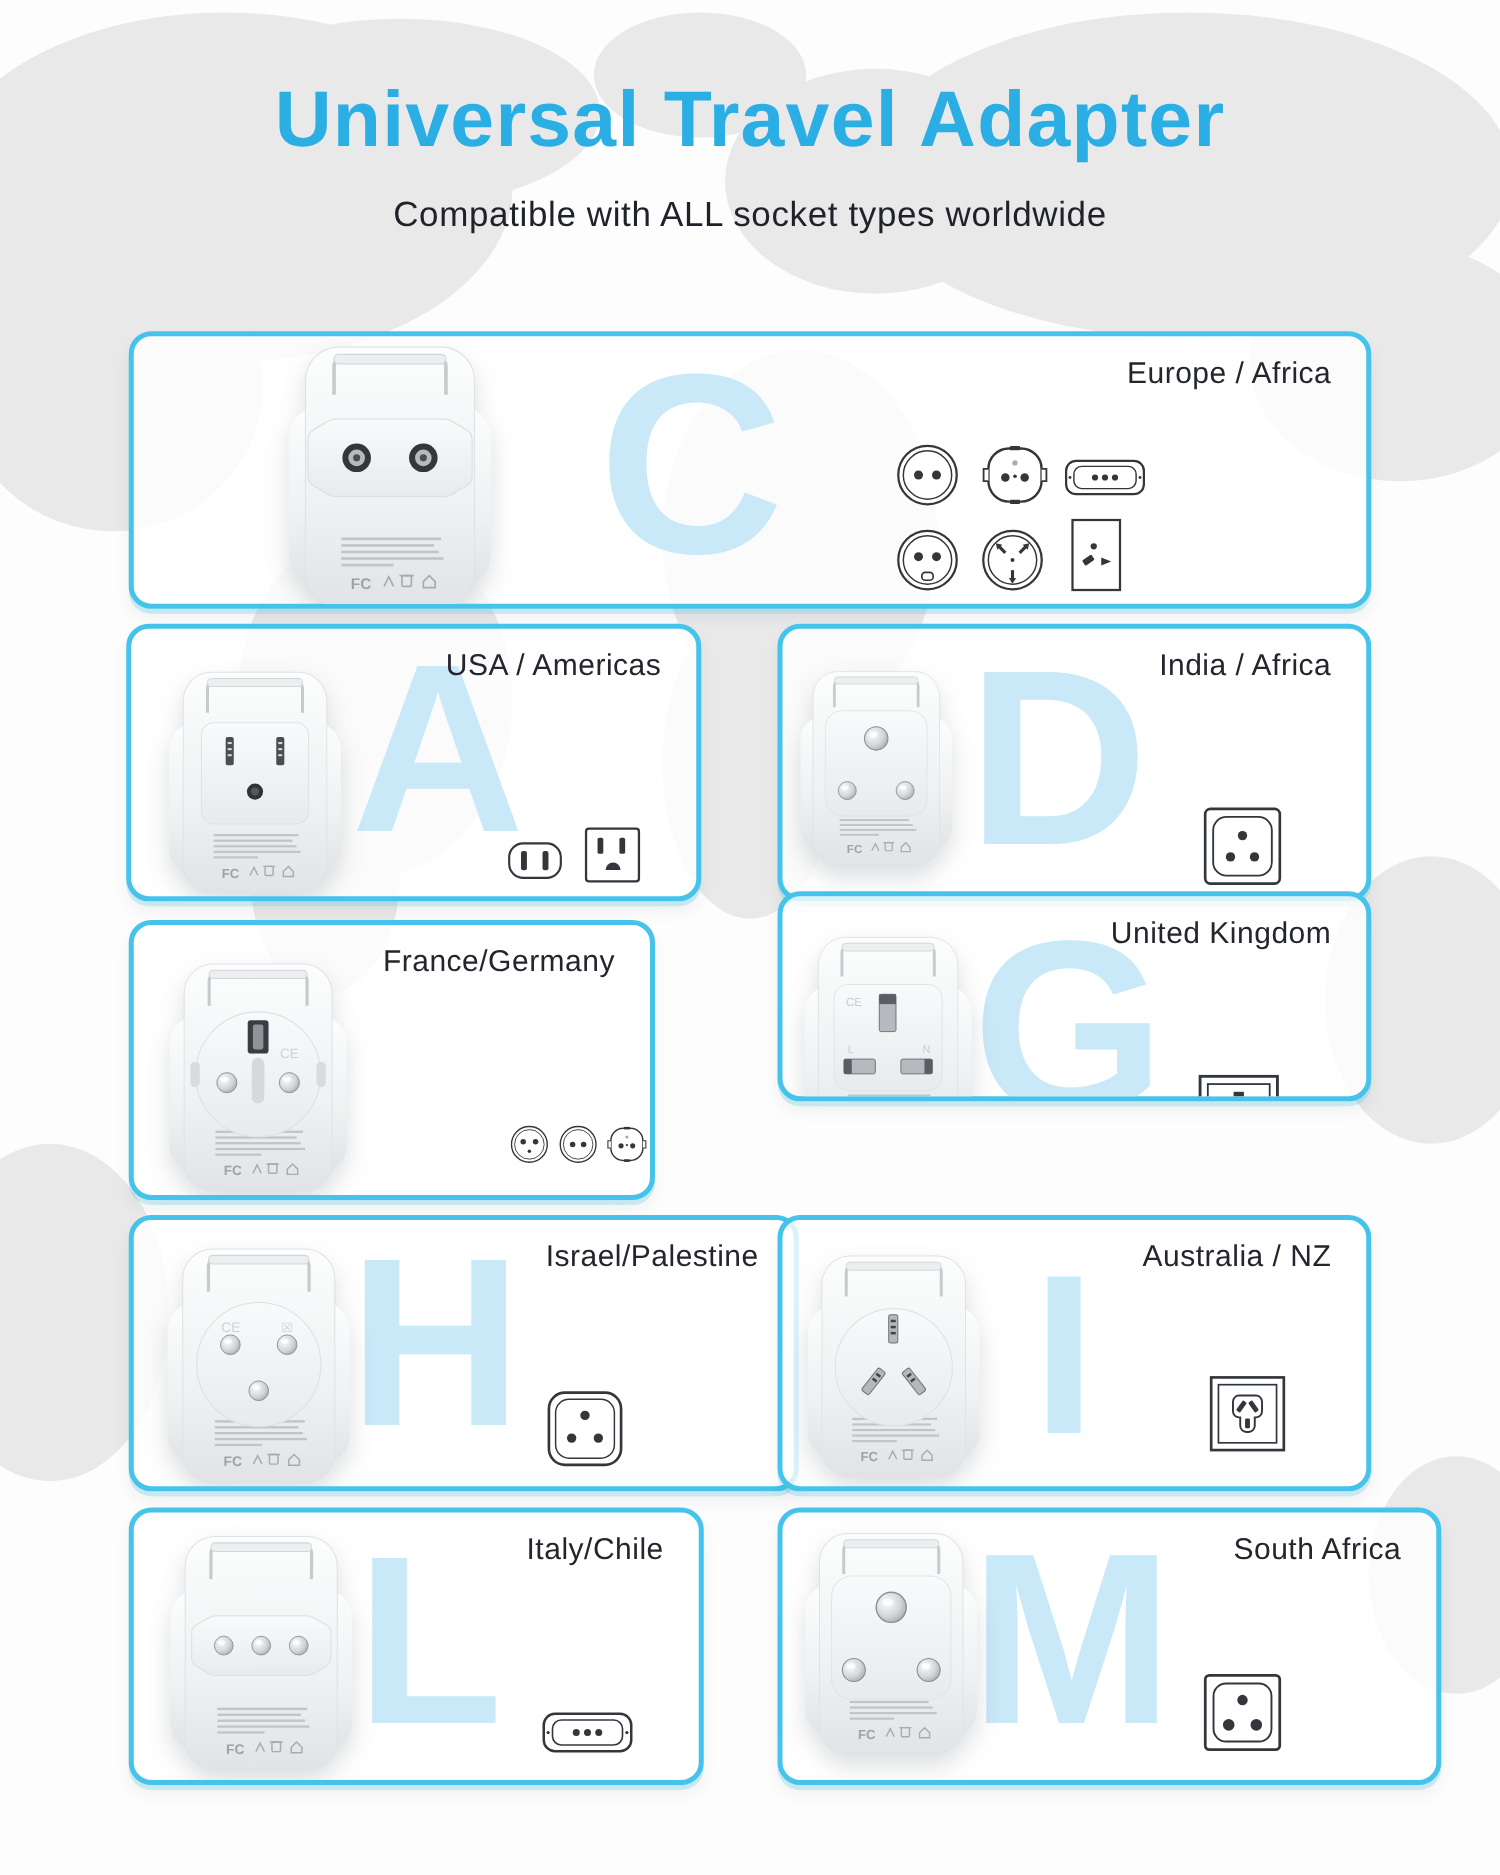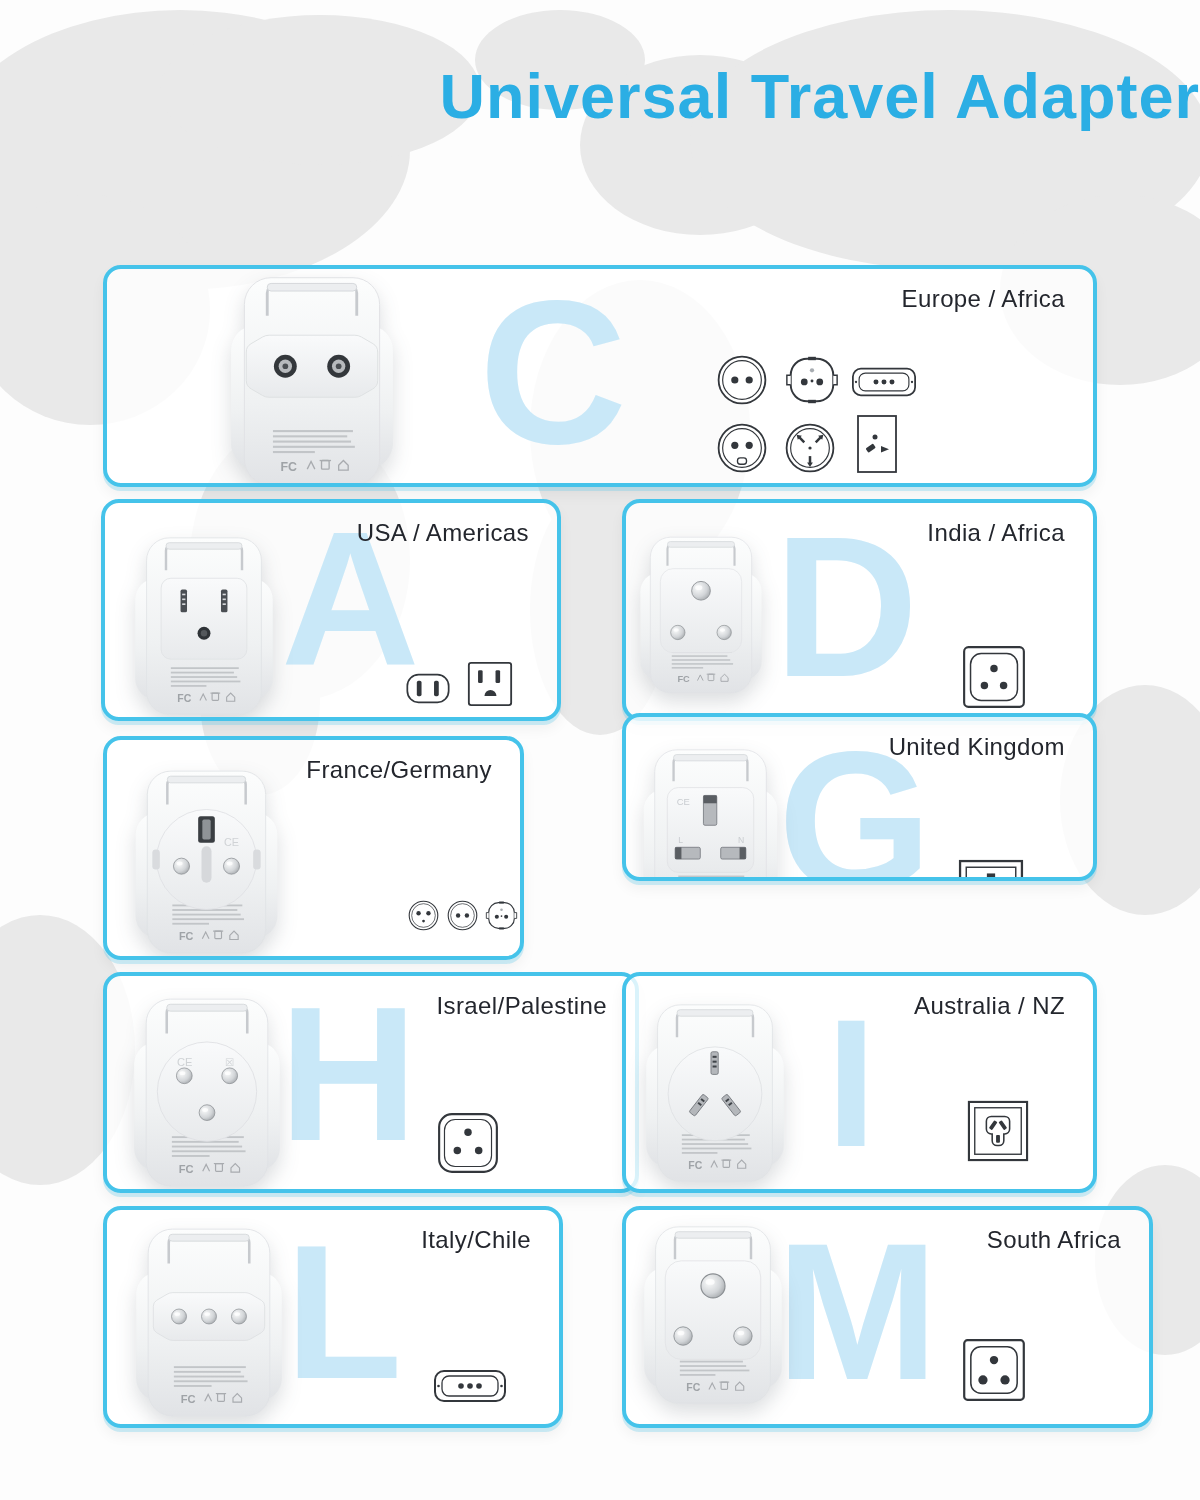--- a/index.html
+++ b/index.html
@@ -6,21 +6,20 @@
   body{
     width:1200px;height:1500px;position:relative;overflow:hidden;
     background:#fdfdfd;
     font-family:"Liberation Sans", sans-serif;
   }
   .map-bg{position:absolute;left:0;top:0;z-index:0;}
   .header{position:absolute;left:0;top:0;width:1200px;text-align:center;z-index:3;}
   .title{
     margin-top:60px;font-size:63px;font-weight:bold;letter-spacing:1px;
     color:#2BAEE4;
-    text-align:right;
   }
   .subtitle{margin-top:24px;font-size:28px;color:#1f2228;letter-spacing:.5px;}
   .card{
     position:absolute;box-sizing:border-box;z-index:2;
     background:rgba(255,255,255,.8);
     border:4px solid #45C3EA;border-radius:18px;
     box-shadow:0 4px 0 rgba(69,195,234,.25), 0 8px 14px rgba(0,0,0,.05);
     overflow:hidden;
   }
   .card-label{
@@ -210,20 +209,21 @@
     <ellipse cx="300" cy="560" rx="110" ry="140"></ellipse>
     <ellipse cx="260" cy="700" rx="60" ry="95"></ellipse>
     <ellipse cx="1145" cy="800" rx="85" ry="115"></ellipse>
     <ellipse cx="40" cy="1050" rx="95" ry="135"></ellipse>
     <ellipse cx="1165" cy="1260" rx="70" ry="95"></ellipse>
   </g>
 </svg>
 
 <div class="header">
   <div class="title">Universal Travel Adapter</div>
+  <div class="subtitle">Compatible with ALL socket types worldwide</div>
 </div>
 
 <div class="card" style="left:103px;top:265px;width:994px;height:222px">
   <div class="card-label">Europe / Africa</div>
   <div class="watermark" style="left:372px;top:0px;font-size:205px">C</div>
   <svg class="adapter" style="left:105px;top:3px;width:200px;height:219px" viewBox="0 0 210 230">
     <use href="#adBody"></use>
     <path d="M36,84 a10,10 0 0 1 5,-8.7 l12,-7 a14,14 0 0 1 7,-1.9 h90 a14,14 0 0 1 7,1.9 l12,7 a10,10 0 0 1 5,8.7 v30 a10,10 0 0 1 -5,8.7 l-12,7 a14,14 0 0 1 -7,1.9 h-90 a14,14 0 0 1 -7,-1.9 l-12,-7 a10,10 0 0 1 -5,-8.7 z" fill="url(#gFace)" stroke="#dde0e2"></path>
     <g>
       <circle cx="77" cy="99" r="12" fill="#33373b"></circle>

